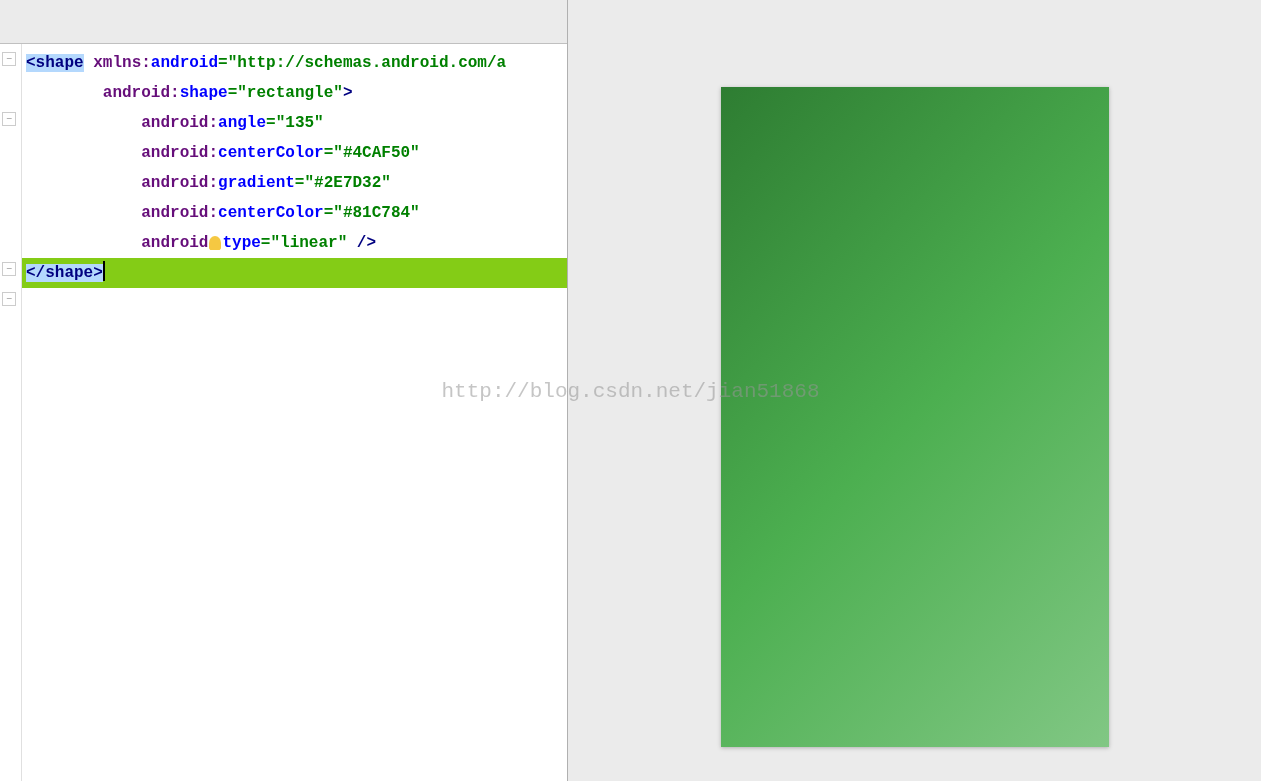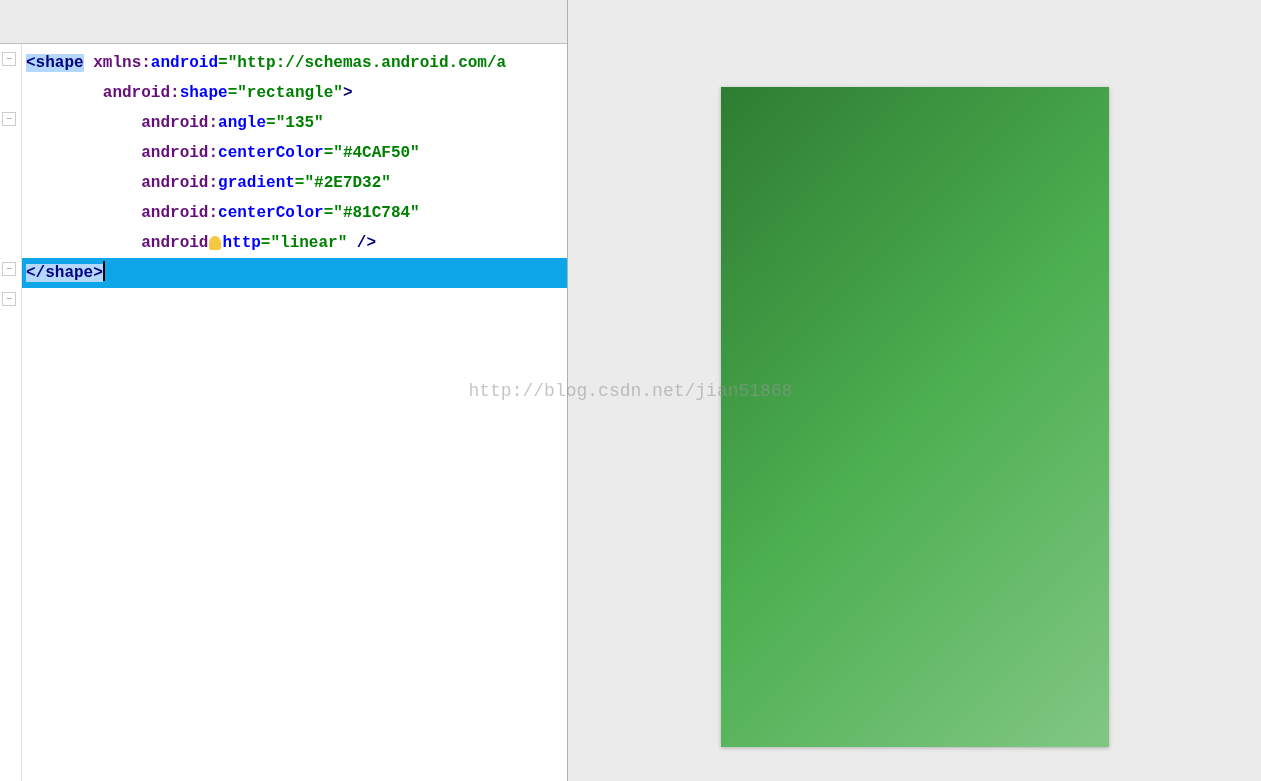--- a/index.html
+++ b/index.html
@@ -57,21 +57,21 @@
       padding-top: 4px;
       overflow: hidden;
     }
     .code-line {
       height: 30px;
       line-height: 30px;
       white-space: pre;
       padding-left: 4px;
     }
     .line-highlight {
-      background: #0ea5e9;
+      background: #84cc16;
     }
     .tag-highlight {
       background: #b4d8fd;
       text-align: center;
     }
     .tag-name {
       color: #000080;
       font-weight: bold;
     }
     .attr-prefix {
@@ -135,21 +135,21 @@
       box-shadow: 0 1px 4px rgba(0,0,0,0.25);
       margin-top: 8px;
     }
     .watermark {
       position: absolute;
       left: 50%;
       top: 50%;
       transform: translate(-50%, -50%);
       color: rgba(150, 150, 150, 0.55);
       font-family: "Courier New", monospace;
-      font-size: 18px;
+      font-size: 21px;
       pointer-events: none;
       white-space: nowrap;
     }
   </style>
 </head>
 <body>
 
 <div class="editor-pane">
   <div class="editor-header"></div>
   <div class="editor-body">
@@ -159,21 +159,21 @@
       <div class="gutter-icon" style="top:218px;">−</div>
       <div class="gutter-icon" style="top:248px;">−</div>
     </div>
     <div class="code-area">
       <div class="code-line"><span class="tag-highlight"><span class="bracket">&lt;</span><span class="tag-name">shape</span></span><span> </span><span class="attr-prefix">xmlns</span><span class="attr-prefix">:</span><span class="attr-name">android</span><span class="punct">=</span><span class="attr-value">"http://schemas.android.com/a</span></div>
       <div class="code-line"><span>        </span><span class="attr-prefix">android</span><span class="attr-prefix">:</span><span class="attr-name">shape</span><span class="punct">=</span><span class="attr-value">"rectangle"</span><span class="bracket">&gt;</span></div>
       <div class="code-line"><span>            </span><span class="attr-prefix">android</span><span class="attr-prefix">:</span><span class="attr-name">angle</span><span class="punct">=</span><span class="attr-value">"135"</span></div>
       <div class="code-line"><span>            </span><span class="attr-prefix">android</span><span class="attr-prefix">:</span><span class="attr-name">centerColor</span><span class="punct">=</span><span class="attr-value">"#4CAF50"</span></div>
       <div class="code-line"><span>            </span><span class="attr-prefix">android</span><span class="attr-prefix">:</span><span class="attr-name">gradient</span><span class="punct">=</span><span class="attr-value">"#2E7D32"</span></div>
       <div class="code-line"><span>            </span><span class="attr-prefix">android</span><span class="attr-prefix">:</span><span class="attr-name">centerColor</span><span class="punct">=</span><span class="attr-value">"#81C784"</span></div>
-      <div class="code-line"><span>            </span><span class="attr-prefix">android</span><span class="bulb-icon"></span><span class="attr-name">http</span><span class="punct">=</span><span class="attr-value">"linear"</span><span class="bracket"> /&gt;</span></div>
+      <div class="code-line"><span>            </span><span class="attr-prefix">android</span><span class="bulb-icon"></span><span class="attr-name">type</span><span class="punct">=</span><span class="attr-value">"linear"</span><span class="bracket"> /&gt;</span></div>
       <div class="code-line line-highlight"><span class="tag-highlight"><span class="bracket">&lt;/</span><span class="tag-name">shape</span><span class="bracket">&gt;</span></span><span class="cursor"></span></div>
     </div>
   </div>
 </div>
 
 <div class="preview-pane">
   <div class="preview-header"></div>
   <div class="preview-body">
     <div class="device-preview"></div>
   </div>

